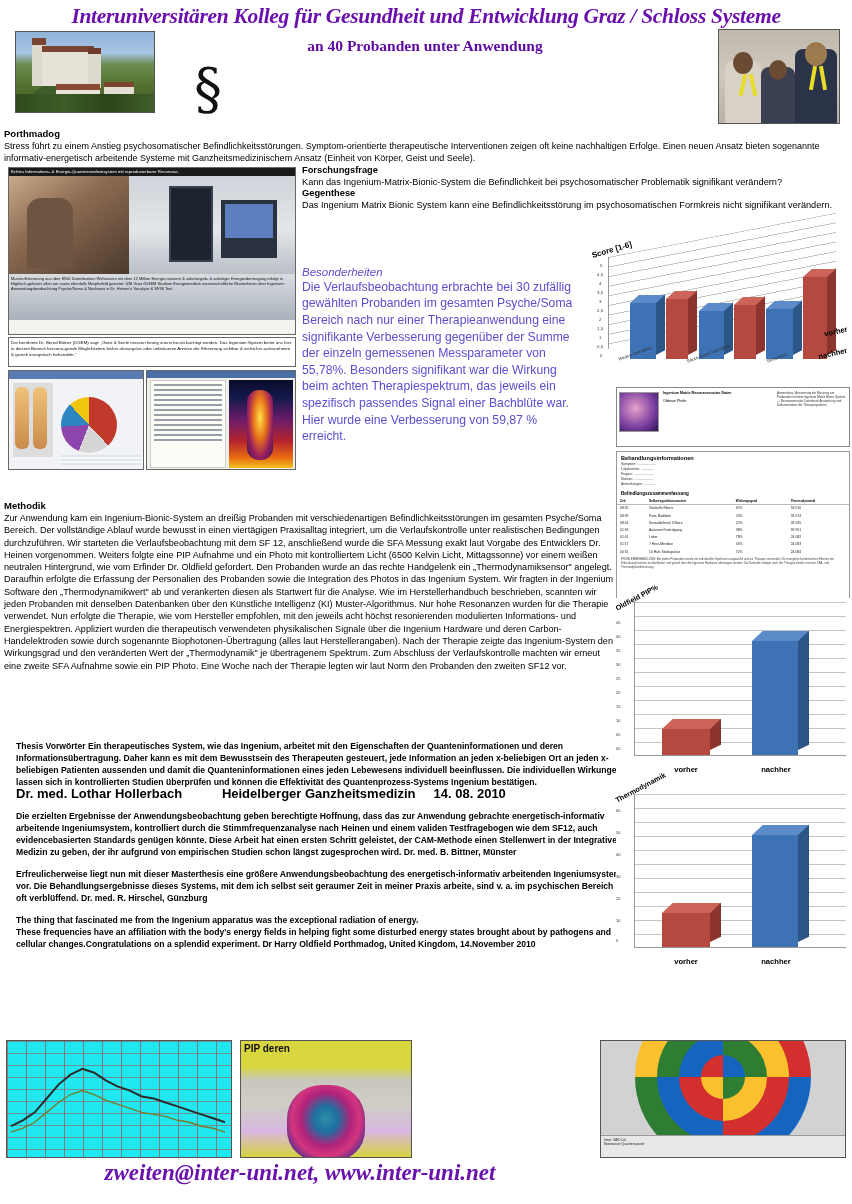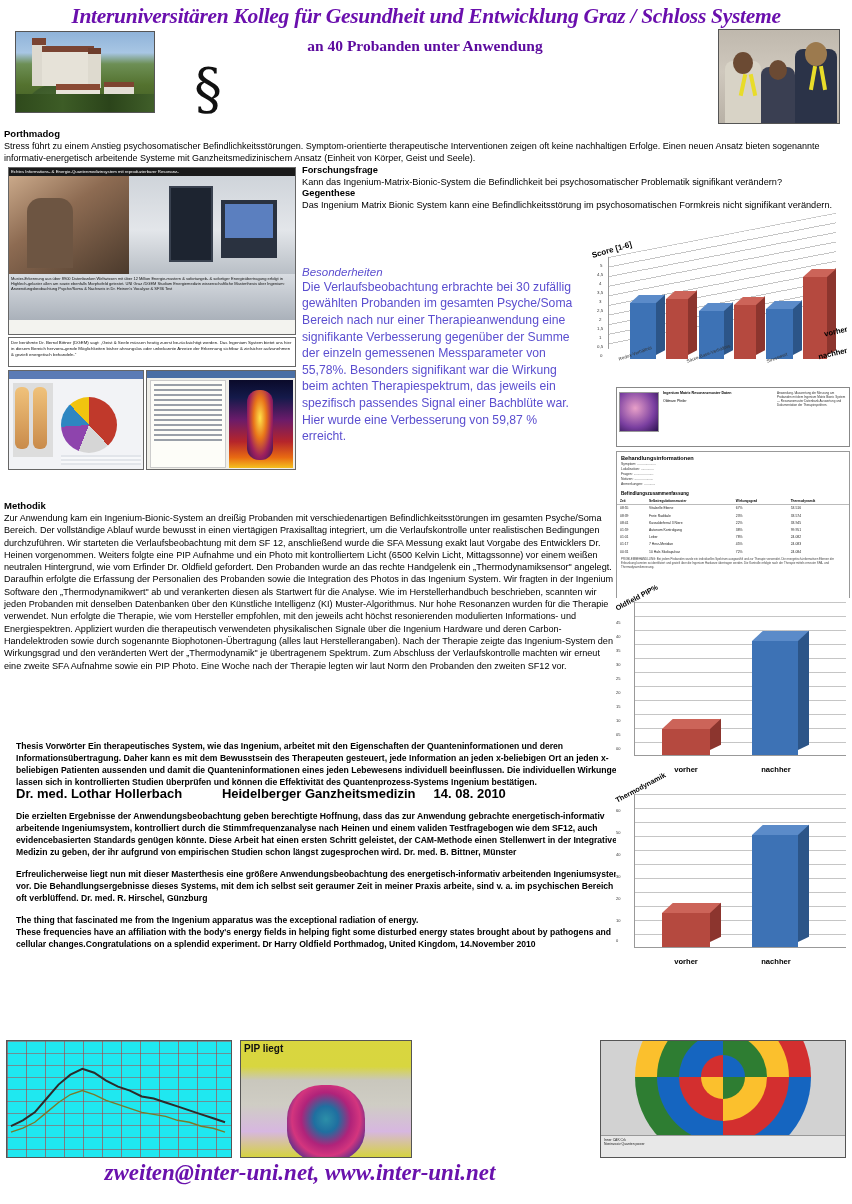--- a/index.html
+++ b/index.html
@@ -587,21 +587,21 @@
 
   <div class="bimg" id="sfa">
     <div class="grid"></div>
     <svg viewBox="0 0 226 118" preserveAspectRatio="none">
       <polyline points="4,86 16,80 28,72 40,58 52,44 64,34 76,28 88,32 100,40 112,46 124,50 136,56 148,58 160,62 172,66 184,70 196,74 208,78 220,82" fill="none" stroke="#2b2b2b" stroke-width="2"></polyline>
       <polyline points="4,92 16,88 28,82 40,72 52,62 64,54 76,50 88,54 100,60 112,64 124,68 136,72 148,74 160,76 172,80 184,82 196,86 208,88 220,92" fill="none" stroke="#7a7a2a" stroke-width="1.4"></polyline>
     </svg>
   </div>
 
   <div class="bimg" id="pip1">
-    <div class="pip-lbl">PIP liegt</div>
+    <div class="pip-lbl">PIP deren</div>
     <div class="pip-head"></div>
   </div>
 
 
   <div class="bimg" id="chakra">
     <div class="rings"></div>
     <div class="r2"></div>
     <div class="r3"></div>
     <div class="r4"></div>
     <div class="statusbar">

